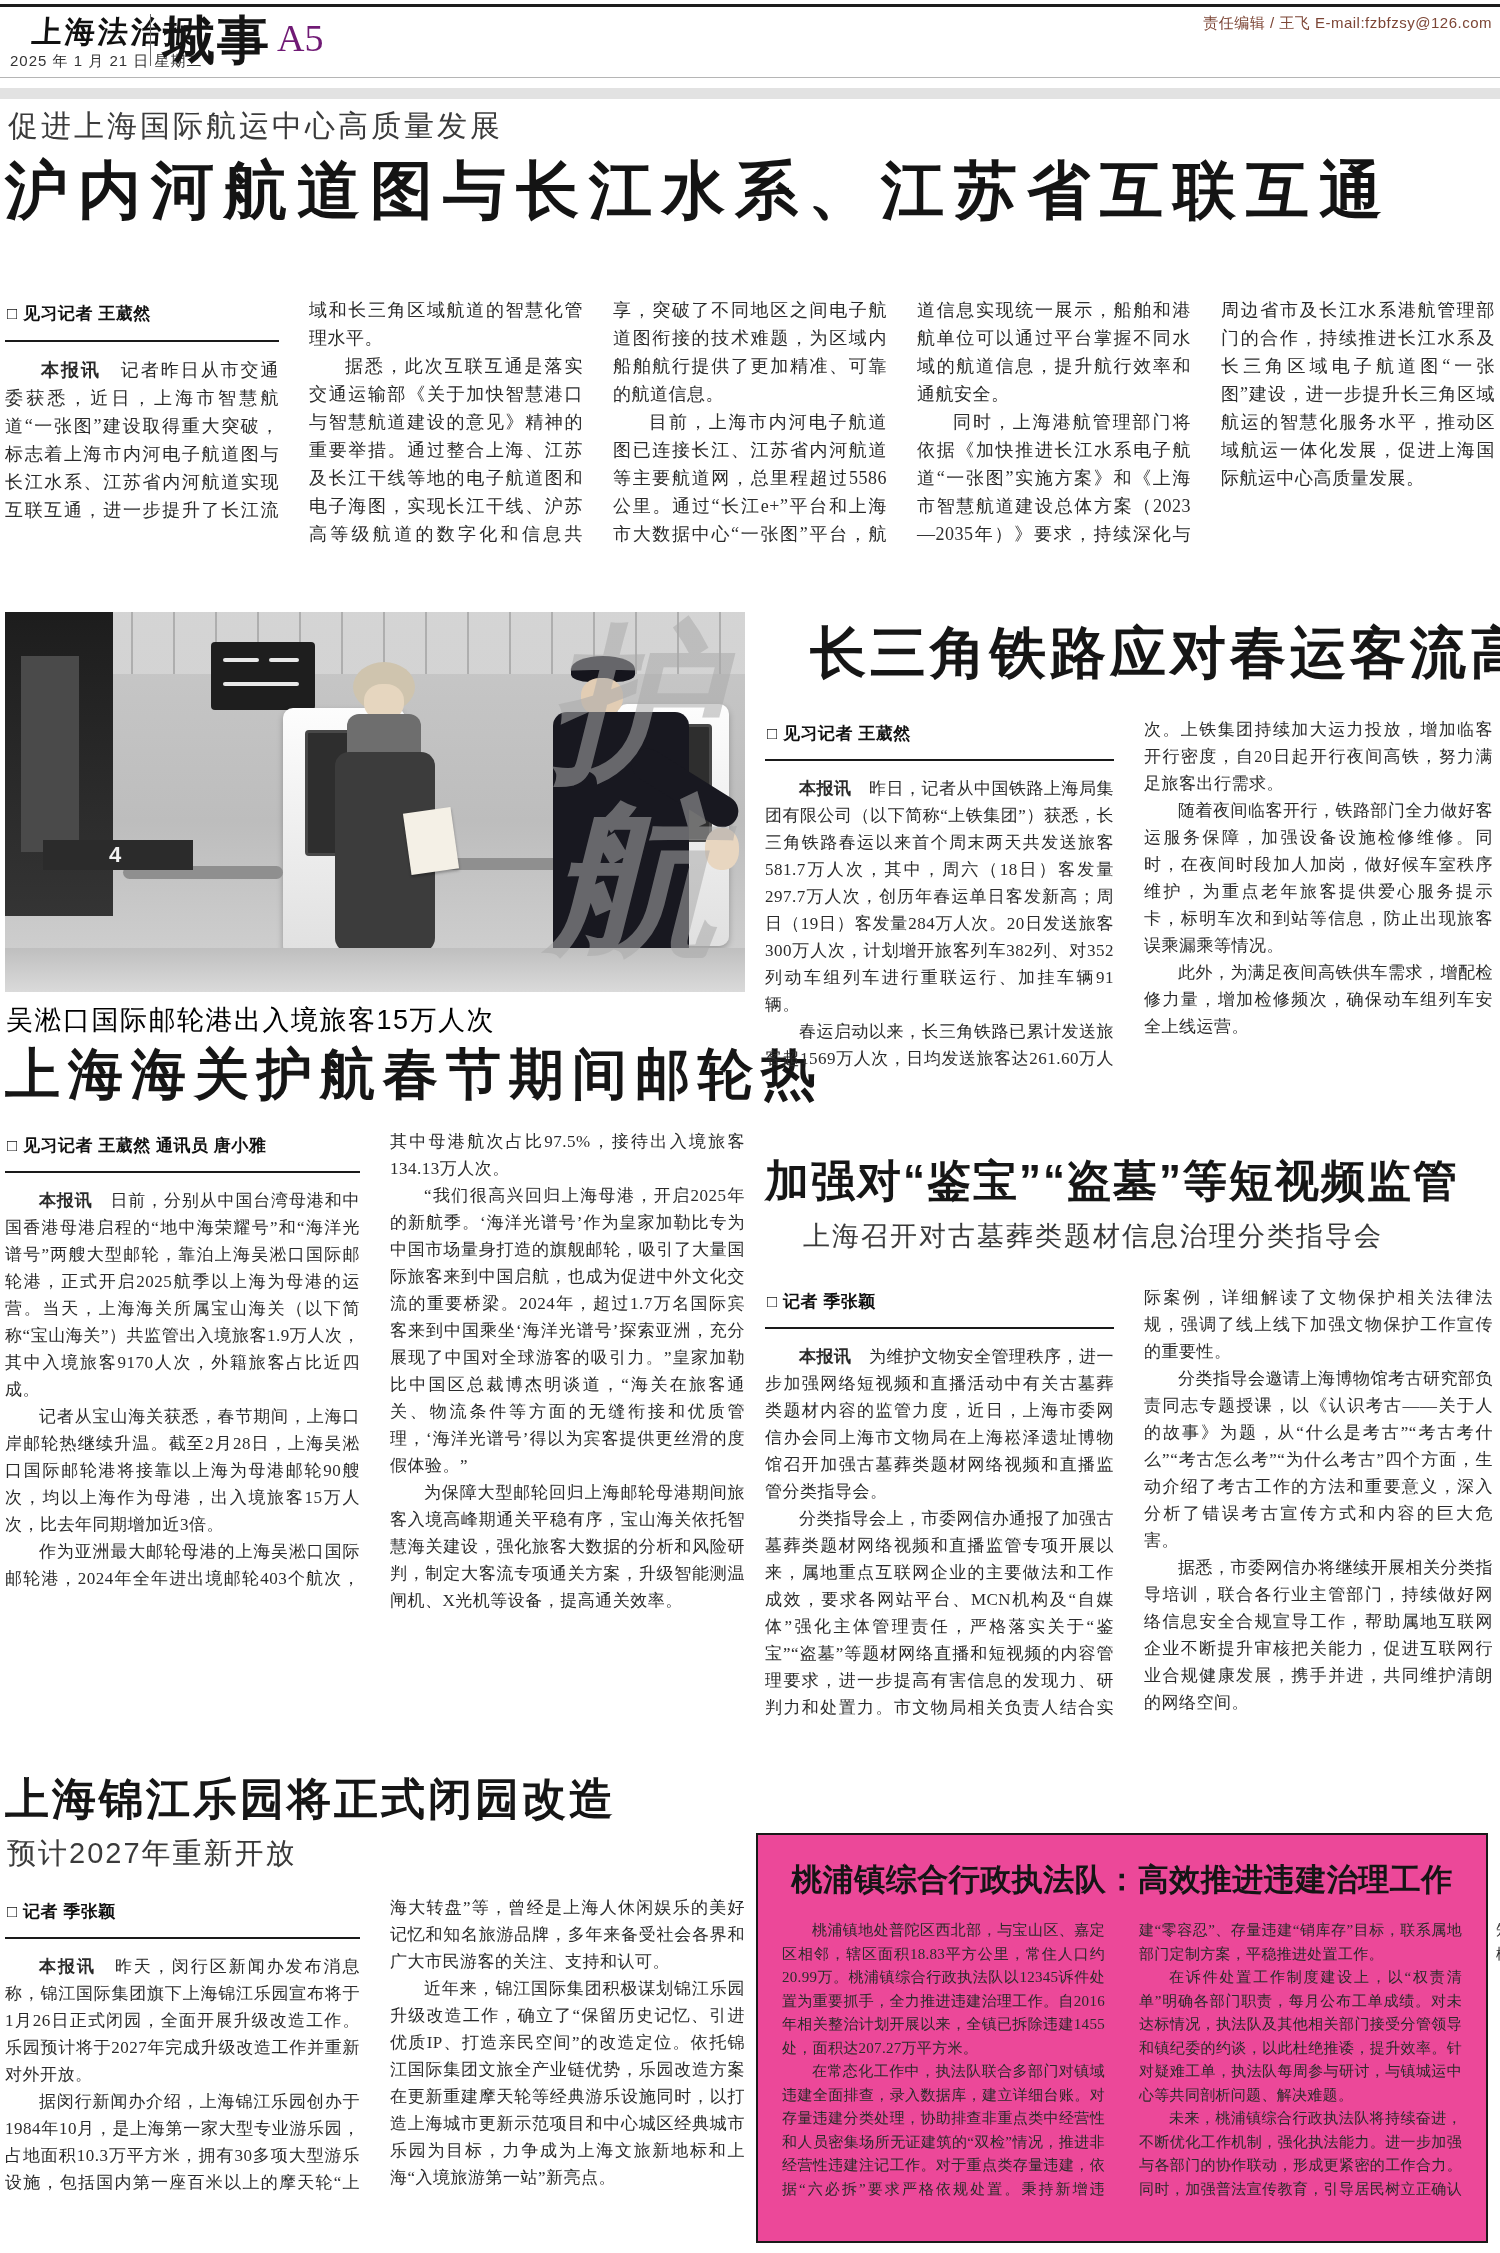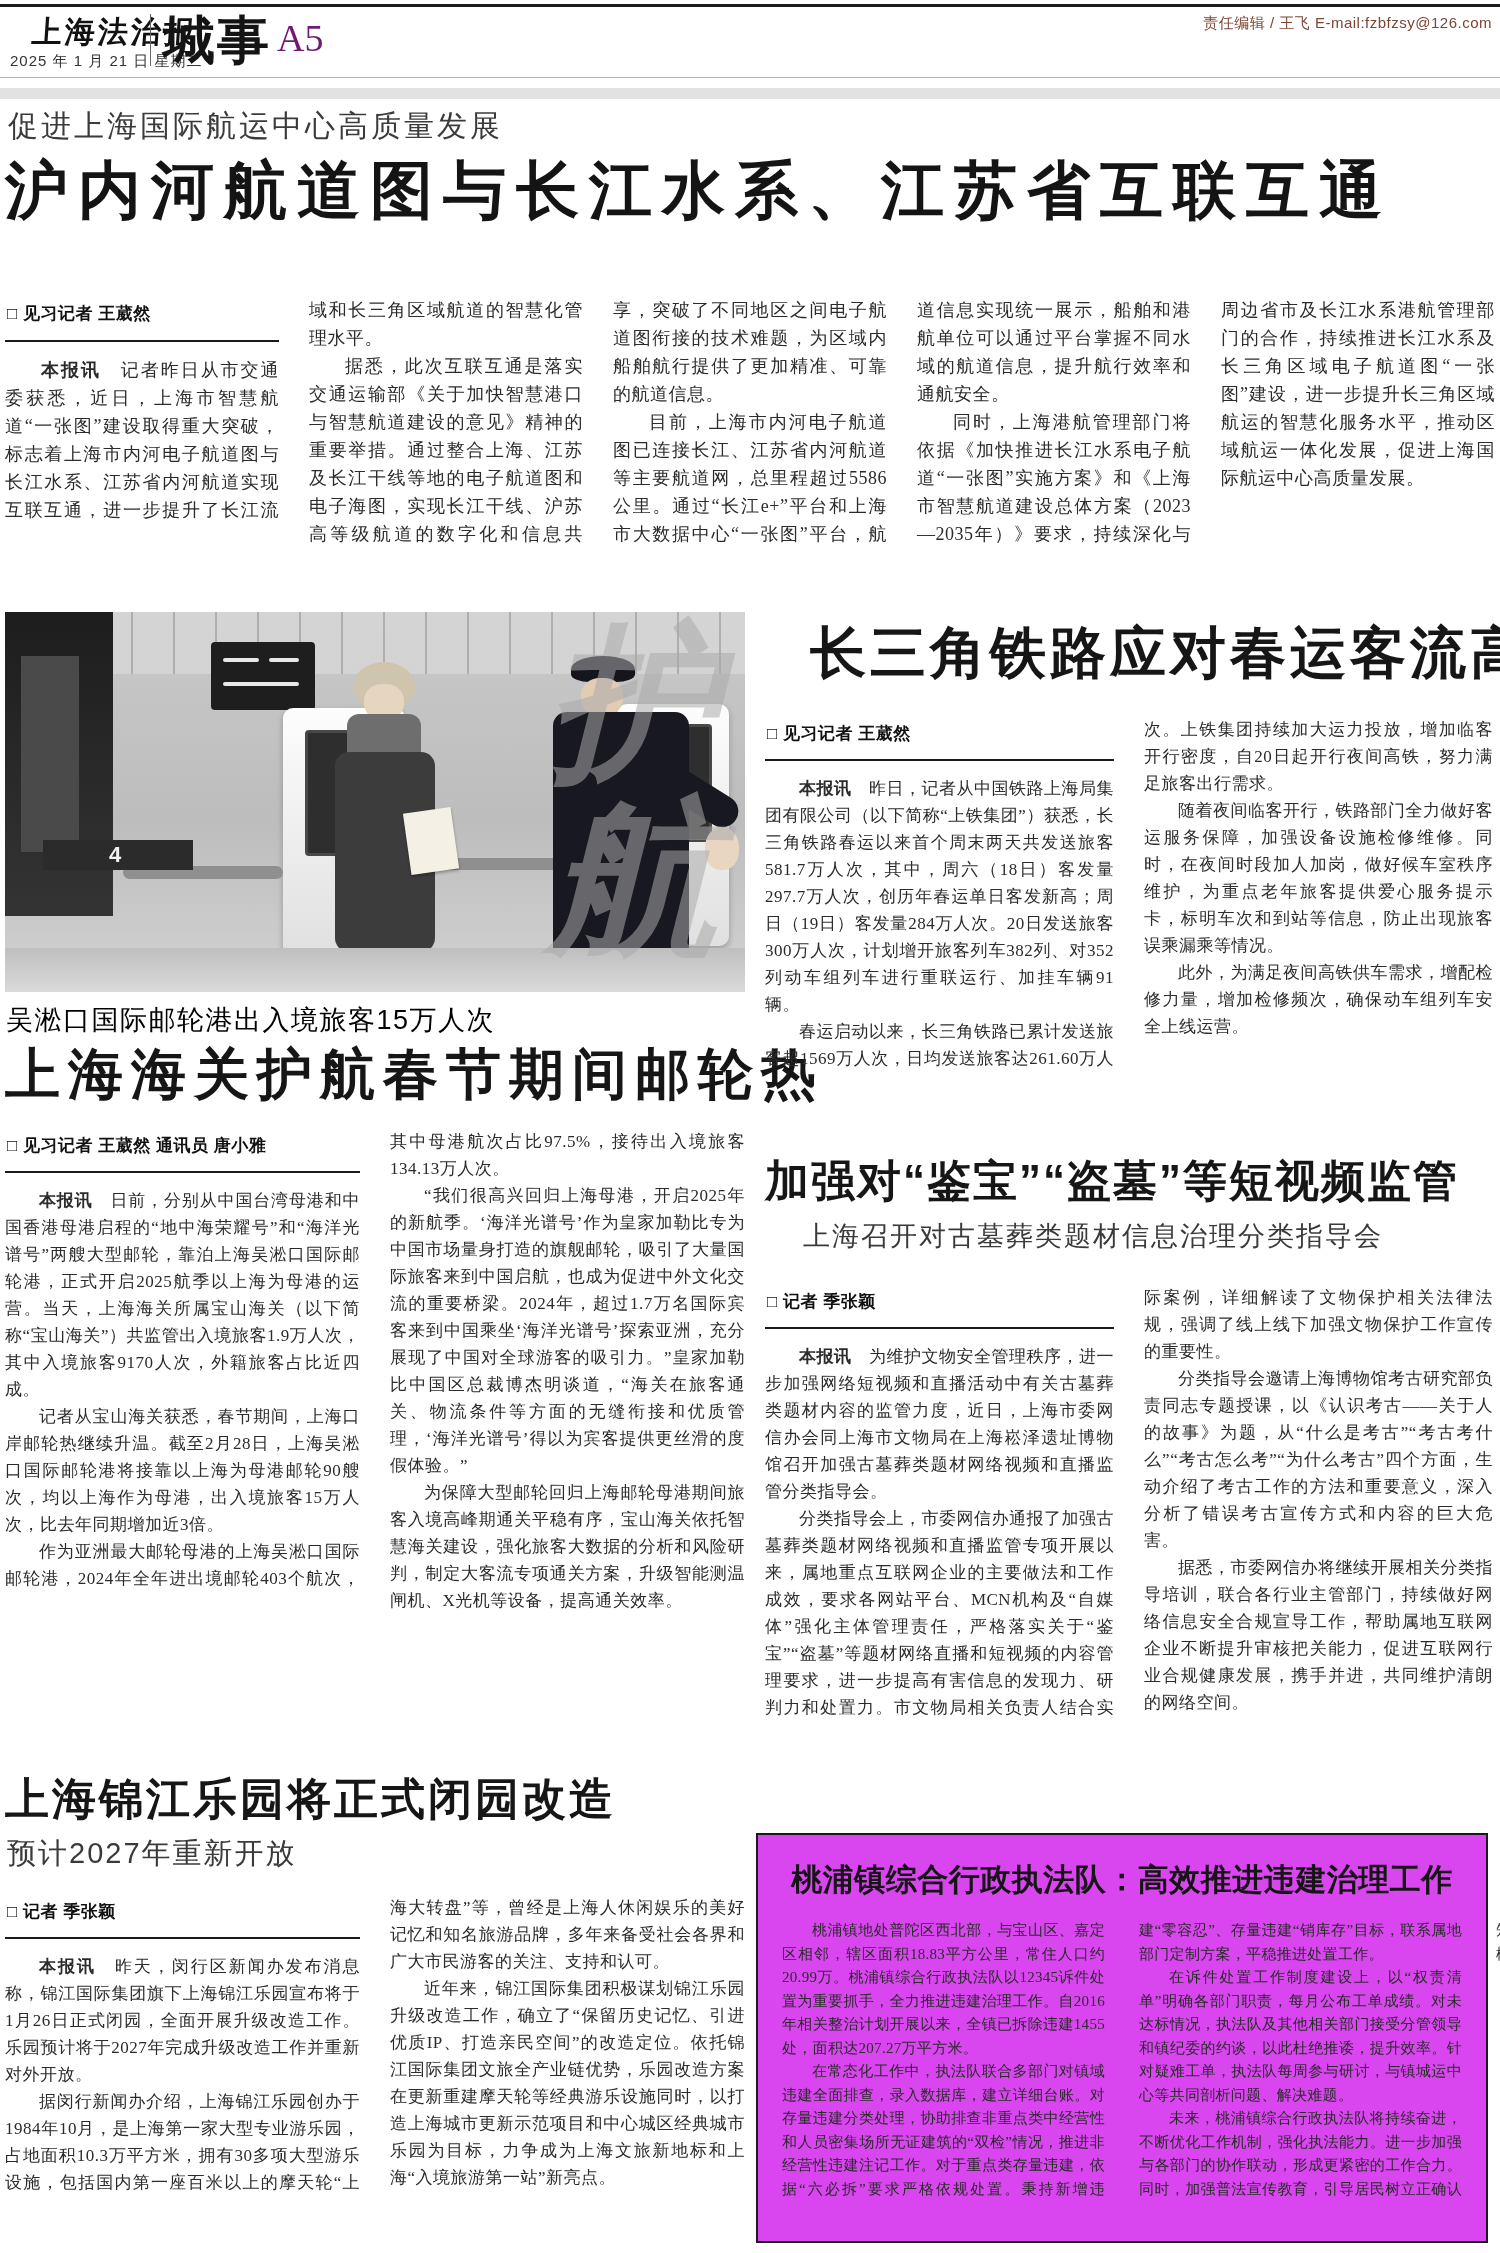--- a/index.html
+++ b/index.html
@@ -49,21 +49,21 @@
   .kscreen{background:#2e2e2e;border-radius:4px;border:3px solid #484848;}
   .ph-rail{background:#8f8f8f;border-radius:7px;}
   .ph-floor{left:0;bottom:0;width:740px;height:44px;background:linear-gradient(#bfbfbf,#dadada);}
   .lane-sign{left:38px;top:228px;width:150px;height:30px;background:#2b2b2b;color:#f2f2f2;
              font-family:"Liberation Sans",sans-serif;font-weight:bold;font-size:22px;
              text-align:center;line-height:30px;letter-spacing:6px;}
   .watermark{left:538px;top:2px;width:180px;text-align:center;font-size:168px;line-height:176px;
              color:rgba(170,170,170,0.55);font-weight:bold;font-style:italic;
              font-family:"DejaVu Serif","Liberation Serif",serif;z-index:5;}
   
-  .boxart{left:756px;top:1833px;width:732px;height:410px;border:2px solid #1a1a1a;background:#d946ef;
+  .boxart{left:756px;top:1833px;width:732px;height:410px;border:2px solid #1a1a1a;background:#ec4899;
           padding:18px 24px;box-sizing:border-box;}
   .box-headline{font-size:31px;font-weight:900;color:#151515;letter-spacing:0.5px;
                 text-align:center;white-space:nowrap;margin:6px 0 18px 0;}
   .box-cols{column-count:2;column-gap:34px;text-align:justify;font-size:15px;line-height:23.5px;
             letter-spacing:0.3px;height:292px;}
 </style>
 </head>
 <body>
 
 <div class="page">

